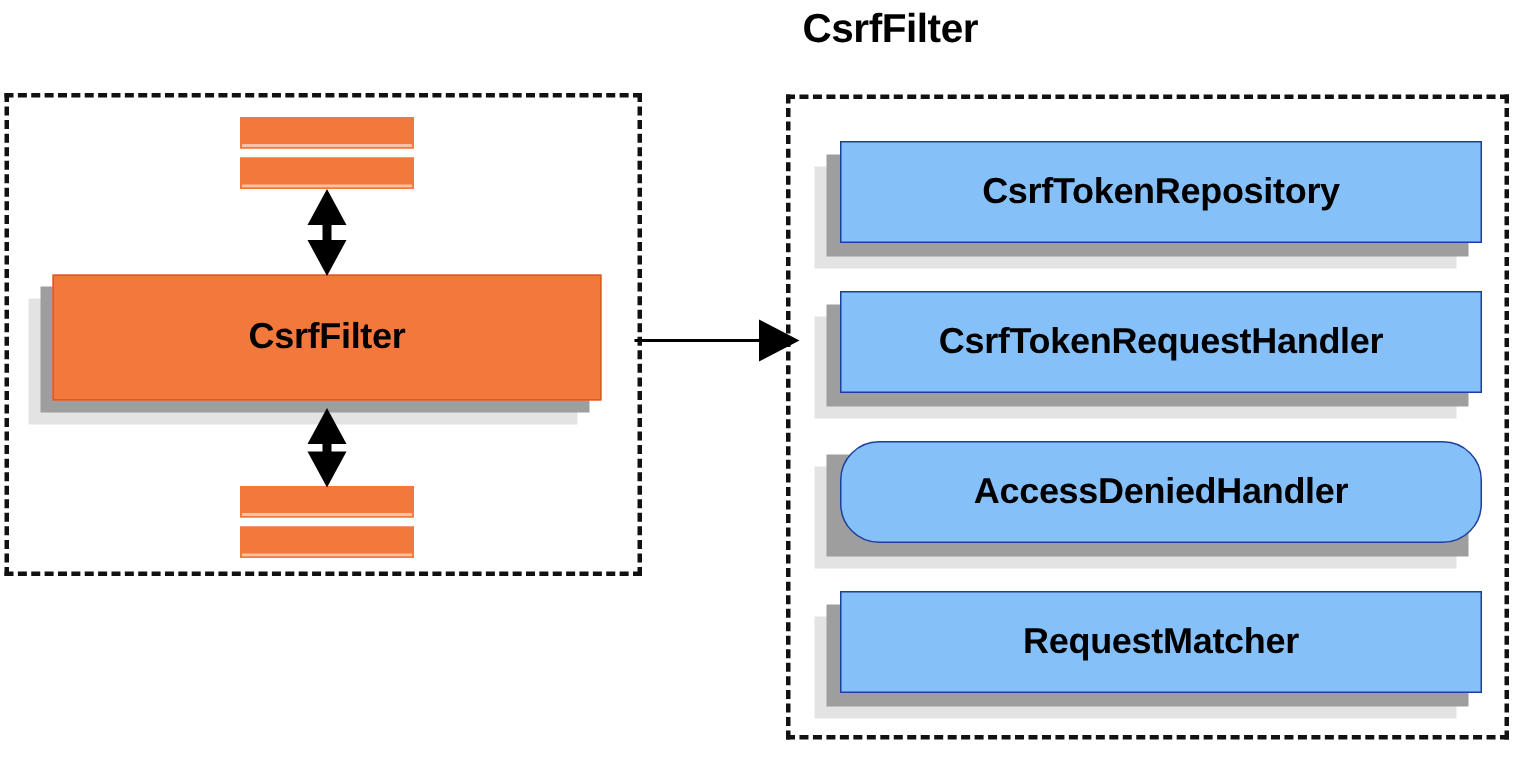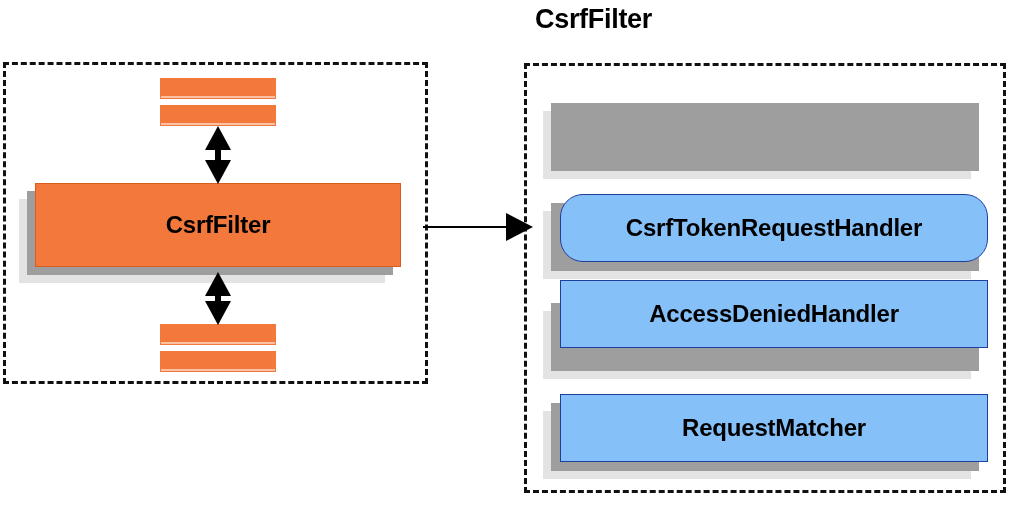--- a/index.html
+++ b/index.html
@@ -145,30 +145,33 @@
   <div class="stack-shadow-near" id="csrf-filter-shadow-near"></div>
   <div id="csrf-filter-node">
     <span class="node-label">CsrfFilter</span>
   </div>
 
   <div class="orange-bar" id="bar-bottom-1"></div>
   <div class="orange-bar" id="bar-bottom-2"></div>
 
   <div class="stack-shadow-far blue-shadow-far" style="top:111px;"></div>
   <div class="stack-shadow-near blue-shadow-near" style="top:103px;"></div>
+  <div class="blue-node" style="top:94px;">
+    <span class="node-label">CsrfTokenRepository</span>
+  </div>
 
   <div class="stack-shadow-far blue-shadow-far" style="top:211px;"></div>
   <div class="stack-shadow-near blue-shadow-near" style="top:203px;"></div>
-  <div class="blue-node" style="top:194px;border-radius:23px;">
+  <div class="blue-node" style="top:194px;">
     <span class="node-label">CsrfTokenRequestHandler</span>
   </div>
 
   <div class="stack-shadow-far blue-shadow-far" style="top:311px;"></div>
   <div class="stack-shadow-near blue-shadow-near" style="top:303px;"></div>
-  <div class="blue-node" style="top:280px;">
+  <div class="blue-node" style="top:294px;border-radius:26px;">
     <span class="node-label">AccessDeniedHandler</span>
   </div>
 
   <div class="stack-shadow-far blue-shadow-far" style="top:411px;"></div>
   <div class="stack-shadow-near blue-shadow-near" style="top:403px;"></div>
   <div class="blue-node" style="top:394px;">
     <span class="node-label">RequestMatcher</span>
   </div>
 
   <svg id="arrow-layer" viewBox="0 0 1010 505">

